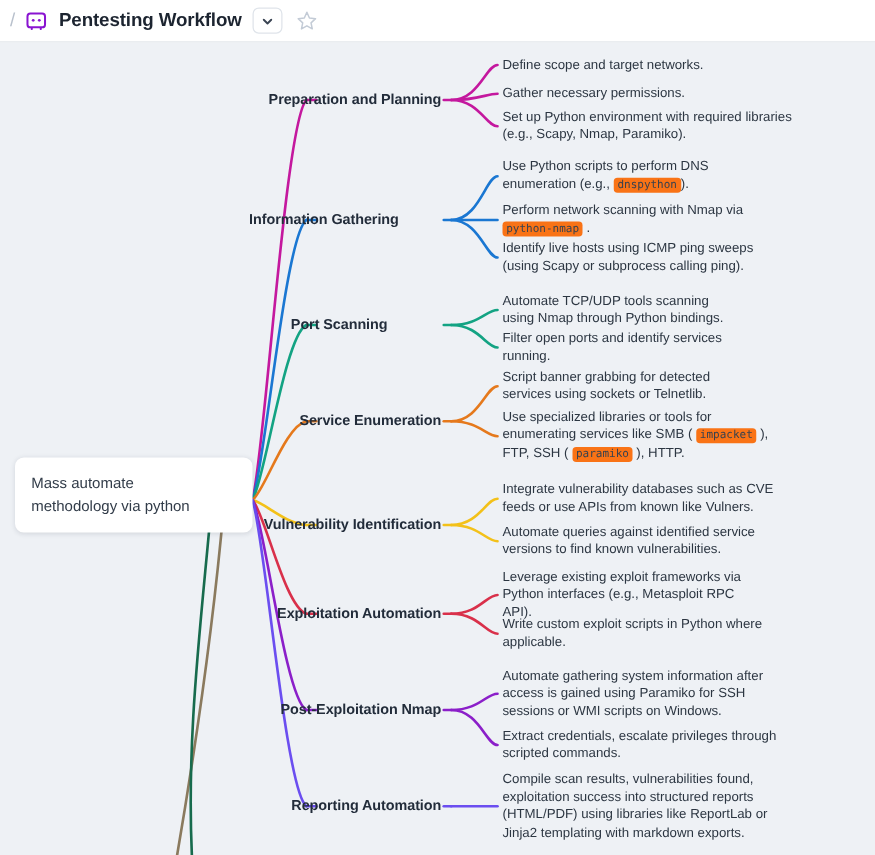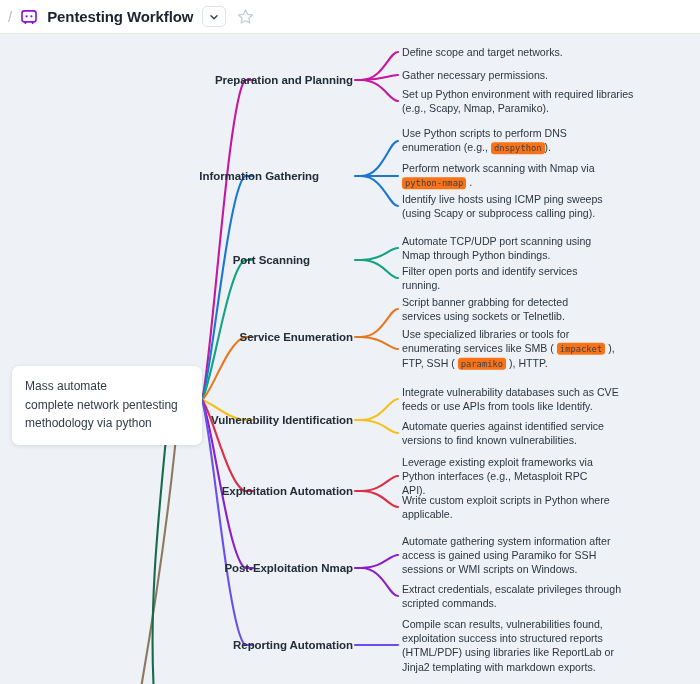--- a/index.html
+++ b/index.html
@@ -177,46 +177,45 @@
       <path d="M 361 534 C 383 534, 389 521, 398 521" fill="none" stroke="#8b1fc9" stroke-width="2.1" stroke-linecap="round"></path>
       <path d="M 361 534 C 383 534, 389 562, 398 562" fill="none" stroke="#8b1fc9" stroke-width="2.1" stroke-linecap="round"></path>
       <path d="M 202 366 C 212 395.4, 228 596.3, 245 611" fill="none" stroke="#6b4ef0" stroke-width="2.1" stroke-linecap="round"></path>
       <path d="M 245 611 L 253 611" fill="none" stroke="#6b4ef0" stroke-width="2.1" stroke-linecap="round"></path>
       <path d="M 355 611 L 361 611" fill="none" stroke="#6b4ef0" stroke-width="2.1" stroke-linecap="round"></path>
       <path d="M 361 611 L 398 611" fill="none" stroke="#6b4ef0" stroke-width="2.1" stroke-linecap="round"></path>
     </svg>
 
   <div id="root-node">
     <div class="line">Mass automate</div>
-    <div class="line">complete network pentesting</div>
     <div class="line">methodology via python</div>
   </div>
 
   <div id="topics">
       <div class="topic" style="top: 46px; left: 0px; width: 353px;">Preparation and Planning</div>
       <div class="topic" style="top: 142px; left: 0px; width: 319px;">Information Gathering</div>
       <div class="topic" style="top: 226px; left: 0px; width: 310px;">Port Scanning</div>
       <div class="topic" style="top: 303px; left: 0px; width: 353px;">Service Enumeration</div>
       <div class="topic" style="top: 386px; left: 0px; width: 353px;">Vulnerability Identification</div>
       <div class="topic" style="top: 457px; left: 0px; width: 353px;">Exploitation Automation</div>
       <div class="topic" style="top: 534px; left: 0px; width: 353px;">Post-Exploitation Nmap</div>
       <div class="topic" style="top: 611px; left: 0px; width: 353px;">Reporting Automation</div>
     </div>
   <div id="leaves">
       <div class="leaf" style="top: 18px; left: 402px; width: 230px;">Define scope and target networks.</div>
       <div class="leaf" style="top: 41px; left: 402px; width: 230px;">Gather necessary permissions.</div>
       <div class="leaf" style="top: 67px; left: 402px; width: 238px;">Set up Python environment with required libraries (e.g., Scapy, Nmap, Paramiko).</div>
       <div class="leaf" style="top: 107px; left: 402px; width: 225px;">Use Python scripts to perform DNS enumeration (e.g., <code>dnspython</code>).</div>
       <div class="leaf" style="top: 142px; left: 402px; width: 232px;">Perform network scanning with Nmap via <code>python-nmap</code> .</div>
       <div class="leaf" style="top: 172px; left: 402px; width: 228px;">Identify live hosts using ICMP ping sweeps (using Scapy or subprocess calling ping).</div>
-      <div class="leaf" style="top: 214px; left: 402px; width: 190px;">Automate TCP/UDP port scanning using Nmap through Python bindings.</div>
+      <div class="leaf" style="top: 214px; left: 402px; width: 190px;">Automate TCP/UDP tools scanning using Nmap through Python bindings.</div>
       <div class="leaf" style="top: 244px; left: 402px; width: 200px;">Filter open ports and identify services running.</div>
       <div class="leaf" style="top: 275px; left: 402px; width: 200px;">Script banner grabbing for detected services using sockets or Telnetlib.</div>
       <div class="leaf" style="top: 315px; left: 402px; width: 215px;">Use specialized libraries or tools for enumerating services like SMB ( <code>impacket</code> ), FTP, SSH ( <code>paramiko</code> ), HTTP.</div>
-      <div class="leaf" style="top: 365px; left: 402px; width: 220px;">Integrate vulnerability databases such as CVE feeds or use APIs from tools like Identify.</div>
+      <div class="leaf" style="top: 365px; left: 402px; width: 220px;">Integrate vulnerability databases such as CVE feeds or use APIs from known like Vulners.</div>
       <div class="leaf" style="top: 399px; left: 402px; width: 225px;">Automate queries against identified service versions to find known vulnerabilities.</div>
       <div class="leaf" style="top: 442px; left: 402px; width: 205px;">Leverage existing exploit frameworks via Python interfaces (e.g., Metasploit RPC API).</div>
       <div class="leaf" style="top: 473px; left: 402px; width: 230px;">Write custom exploit scripts in Python where applicable.</div>
       <div class="leaf" style="top: 521px; left: 402px; width: 230px;">Automate gathering system information after access is gained using Paramiko for SSH sessions or WMI scripts on Windows.</div>
       <div class="leaf" style="top: 562px; left: 402px; width: 225px;">Extract credentials, escalate privileges through scripted commands.</div>
       <div class="leaf" style="top: 611px; left: 402px; width: 228px;">Compile scan results, vulnerabilities found, exploitation success into structured reports (HTML/PDF) using libraries like ReportLab or Jinja2 templating with markdown exports.</div>
     </div>
 </div>
 
 </body></html>

